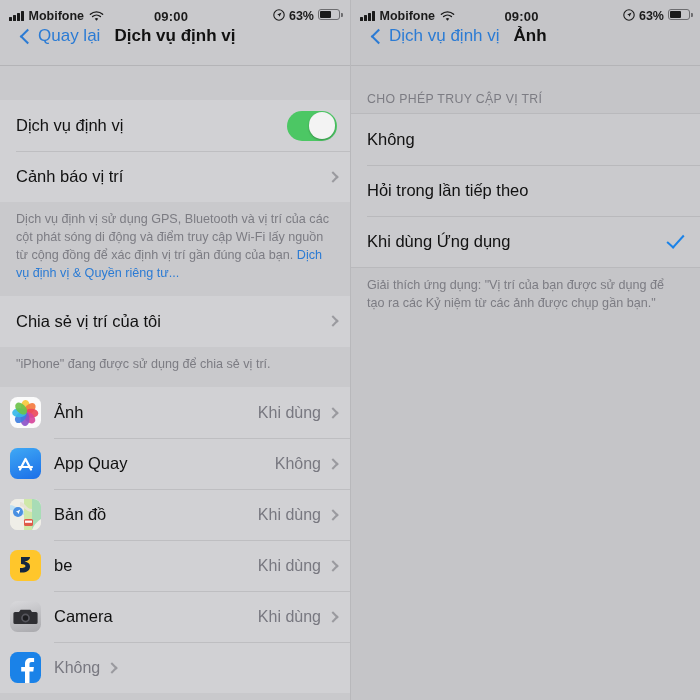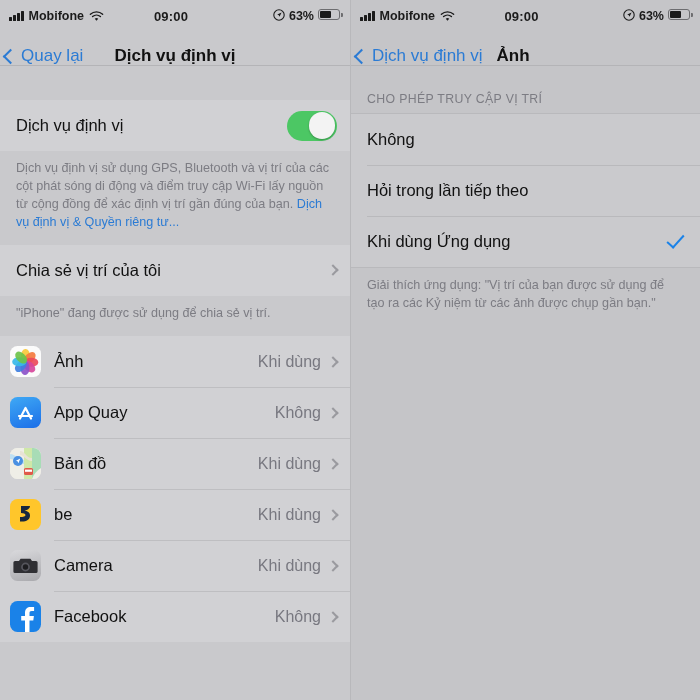--- a/index.html
+++ b/index.html
@@ -37,21 +37,21 @@
   }
   .battery::after {
     content: ""; position: absolute; right: -3.5px; top: 3.2px;
     width: 2px; height: 4px; background: #6d6d70; border-radius: 0 1px 1px 0;
   }
   .battery b { display: block; height: 100%; width: 62%; background: #1b1b1b; border-radius: 1px; }
   .pct { font-size: 12.5px; font-weight: bold; }
 
   
   .navbar {
-    height: 40px; display: flex; align-items: flex-end; padding: 0 5px;
+    height: 40px; display: flex; align-items: flex-start; padding: 0 22px;
     position: relative; color: #111;
   }
   .back { display: flex; align-items: center; color: #2b7bd4; cursor: pointer; max-width: 190px; }
   .chev-back { width: 11px; height: 11px; border-left: 2.6px solid #2b7bd4;
                border-bottom: 2.6px solid #2b7bd4; transform: rotate(45deg);
                margin-right: 5px; flex: none; }
   .back-label { font-size: 17px; white-space: nowrap; }
   .nav-title { font-size: 17px; font-weight: bold; color: #111; }
   .navbar.left  .nav-title { position: absolute; left: 0; right: 0; text-align: center; pointer-events: none; }
   .navbar.right .nav-title { margin-left: 14px; }
@@ -187,20 +187,24 @@
 
     <div class="gap"></div>
 
     <div class="group">
       <div class="cell">
         <span class="cell-title">Dịch vụ định vị</span>
         <span class="toggle">
             <b></b>
           </span>
       </div>
+      <div class="cell">
+        <span class="cell-title">Cảnh báo vị trí</span>
+        <span class="chev"></span>
+      </div>
     </div>
 
     <div class="footer-text">
       <span>Dịch vụ định vị sử dụng GPS, Bluetooth và vị trí của các cột phát sóng di động và điểm truy cập Wi-Fi lấy nguồn từ cộng đồng để xác định vị trí gần đúng của bạn. </span><a href="#">Dịch vụ định vị &amp; Quyền riêng tư...</a>
     </div>
 
     <div class="group">
       <div class="cell">
         <span class="cell-title">Chia sẻ vị trí của tôi</span>
         <span class="chev"></span>
@@ -283,21 +287,20 @@
         <span class="cell-value">Khi dùng</span>
         <span class="chev"></span>
       </div>
 
       <div class="app-cell">
         <span class="app-icon ic-fb">
           <svg viewBox="0 0 31 31" width="31" height="31">
             <path d="M19.5 31V19.6h3.8l.6-4.5h-4.4v-2.8c0-1.3.4-2.2 2.3-2.2h2.3V6.1c-.4-.06-1.8-.2-3.4-.2-3.4 0-5.7 2-5.7 5.8v3.4h-3.8v4.5h3.8V31z" fill="#fff"></path>
           </svg>
         </span>
-        <span class="app-name">Facebook</span>
         <span class="cell-value">Không</span>
         <span class="chev"></span>
       </div>
 
     </div>
   </div>
 
   <div class="phone right">
 
     <div class="statusbar">

